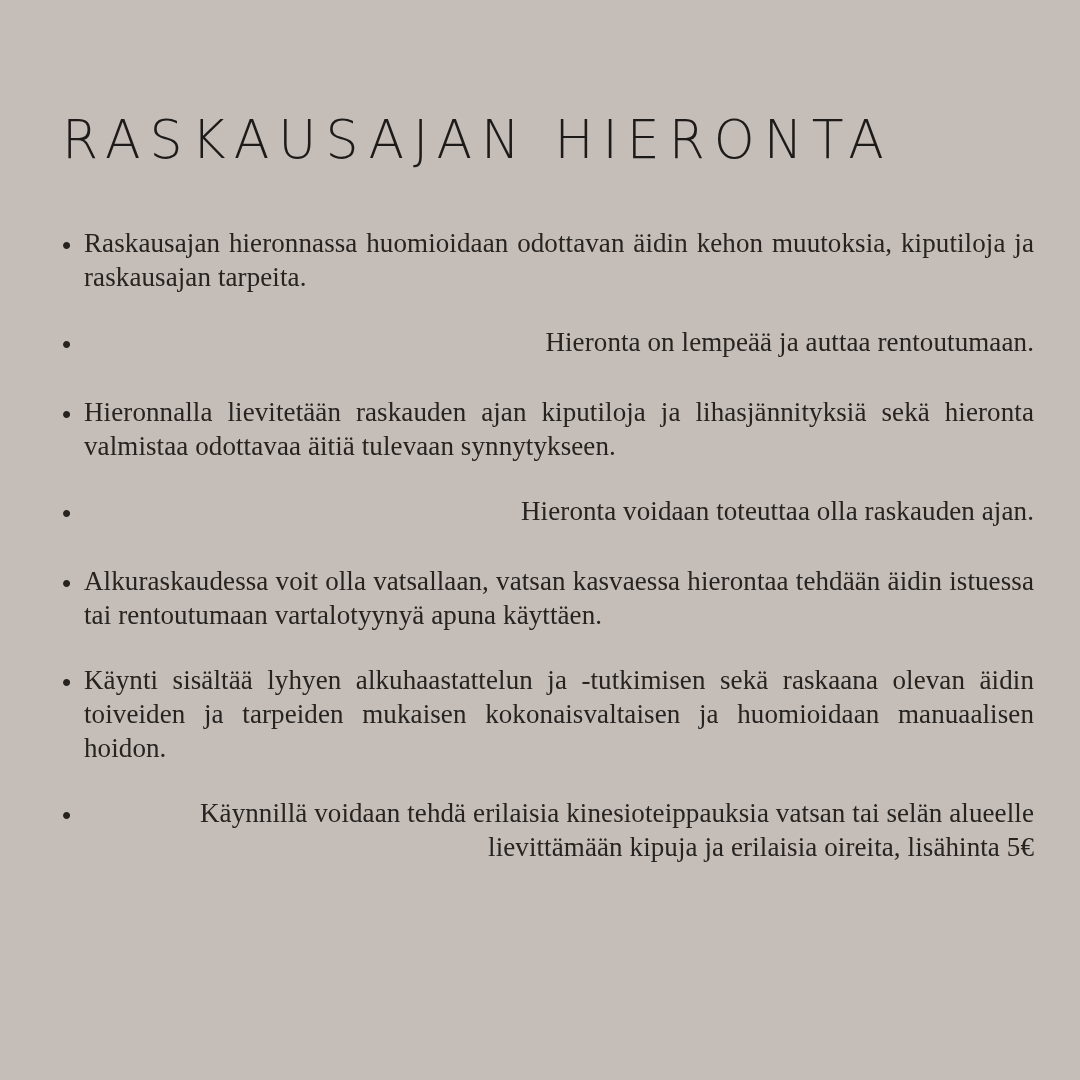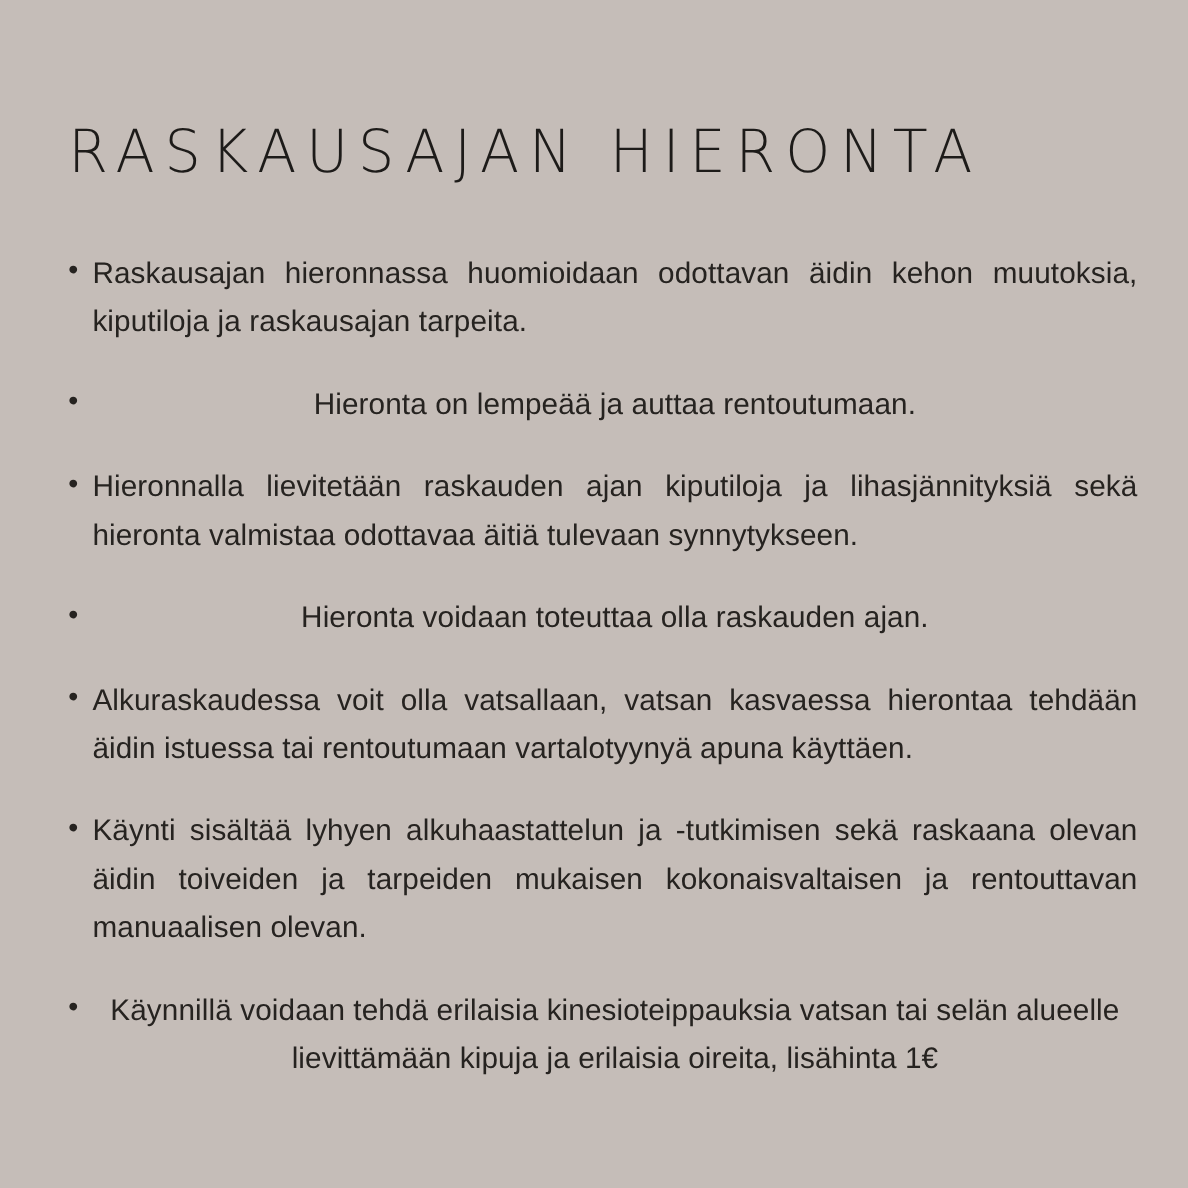--- a/index.html
+++ b/index.html
@@ -51,27 +51,28 @@
     flex: 0 0 22px;
     width: 22px;
     font-size: 26px;
     line-height: 39px;
     color: var(--ink);
   }
   .bullet-text {
     flex: 1 1 auto;
     margin: 0;
     font-size: 27px;
-    line-height: 44px;
+    line-height: 34px;
     letter-spacing: 0.1px;
     text-align: justify;
     color: var(--ink);
+    font-family: Liberation Serif, serif;
   }
   .bullet-text.no-justify {
-    text-align: center;
+    text-align: right;
   }
 </style>
 </head>
 <body>
 
 <div class="poster">
 
   <h1 class="title">RASKAUSAJAN HIERONTA</h1>
 
   <ul class="bullets">
@@ -96,22 +97,22 @@
       <p class="bullet-text no-justify">Hieronta voidaan toteuttaa olla raskauden ajan.</p>
     </li>
 
     <li class="bullet-item">
       <span class="bullet-dot">•</span>
       <p class="bullet-text">Alkuraskaudessa voit olla vatsallaan, vatsan kasvaessa hierontaa tehdään äidin istuessa tai rentoutumaan vartalotyynyä apuna käyttäen.</p>
     </li>
 
     <li class="bullet-item">
       <span class="bullet-dot">•</span>
-      <p class="bullet-text">Käynti sisältää lyhyen alkuhaastattelun ja -tutkimisen sekä raskaana olevan äidin toiveiden ja tarpeiden mukaisen kokonaisvaltaisen ja rentouttavan manuaalisen olevan.</p>
+      <p class="bullet-text">Käynti sisältää lyhyen alkuhaastattelun ja -tutkimisen sekä raskaana olevan äidin toiveiden ja tarpeiden mukaisen kokonaisvaltaisen ja huomioidaan manuaalisen hoidon.</p>
     </li>
 
     <li class="bullet-item">
       <span class="bullet-dot">•</span>
-      <p class="bullet-text no-justify">Käynnillä voidaan tehdä erilaisia kinesioteippauksia vatsan tai selän alueelle lievittämään kipuja ja erilaisia oireita, lisähinta 1€</p>
+      <p class="bullet-text no-justify">Käynnillä voidaan tehdä erilaisia kinesioteippauksia vatsan tai selän alueelle lievittämään kipuja ja erilaisia oireita, lisähinta 5€</p>
     </li>
 
   </ul>
 </div>
 
 </body></html>

